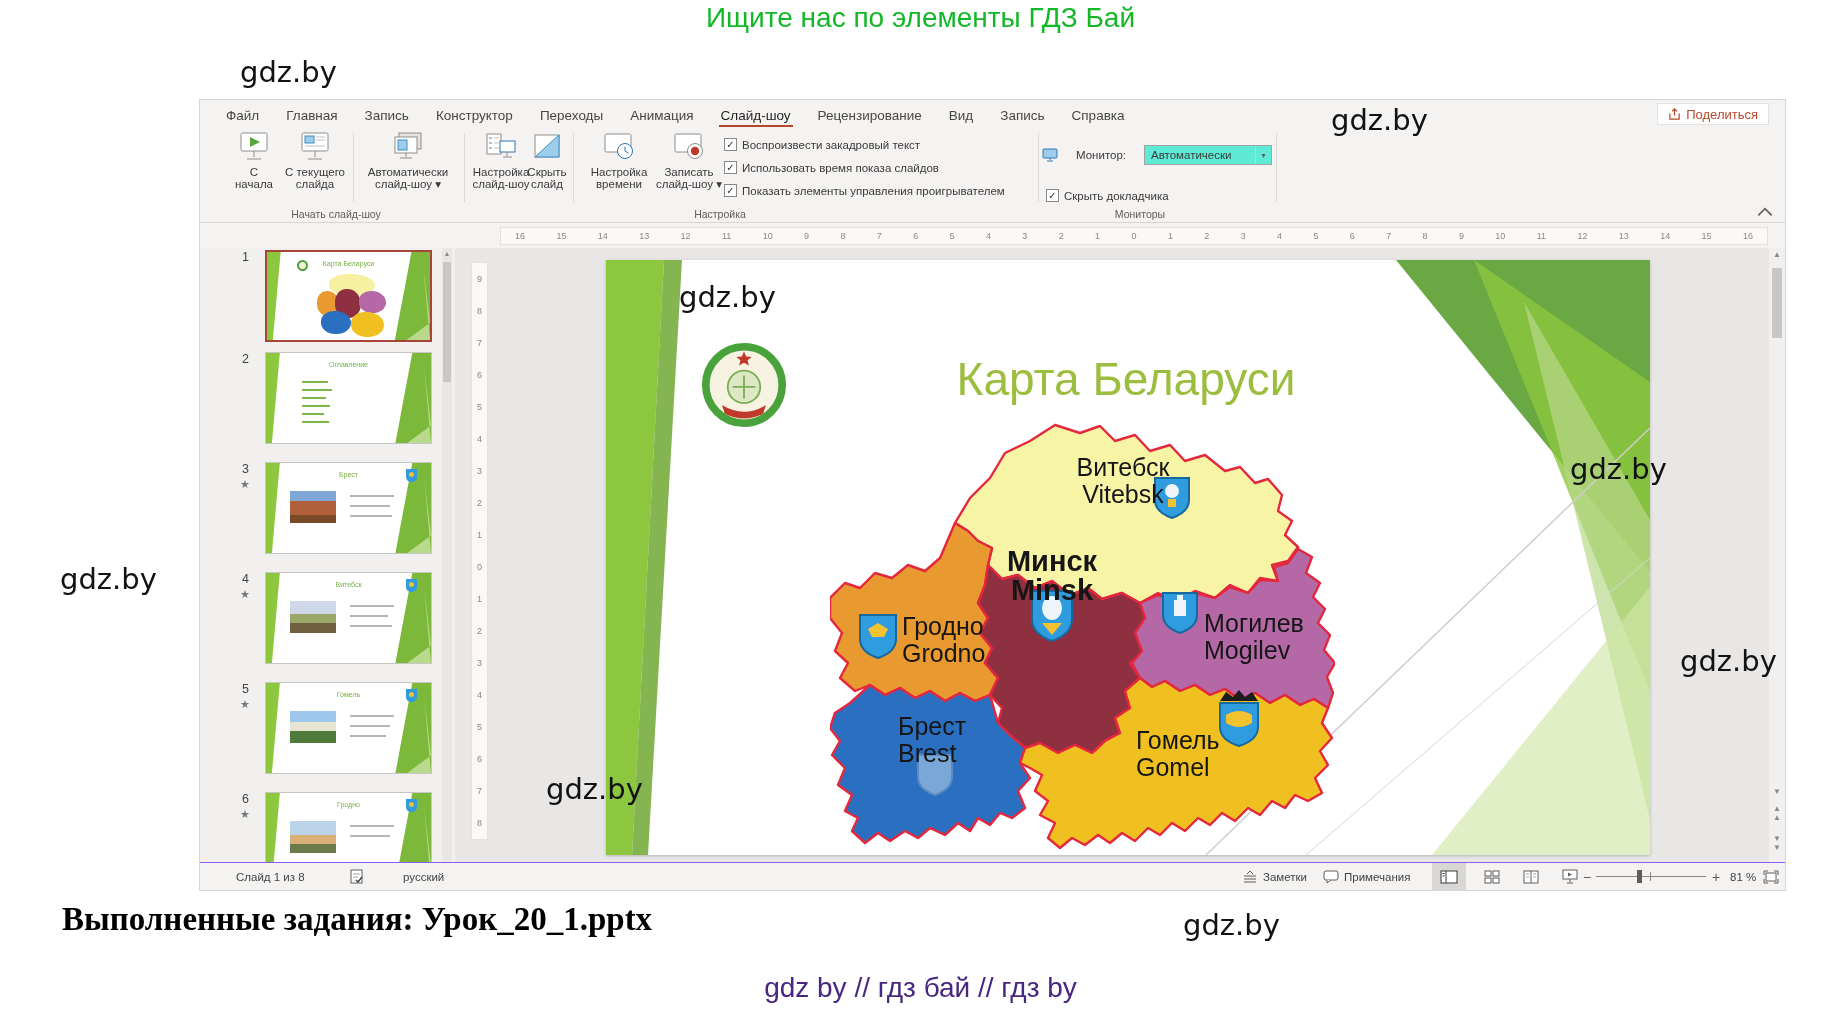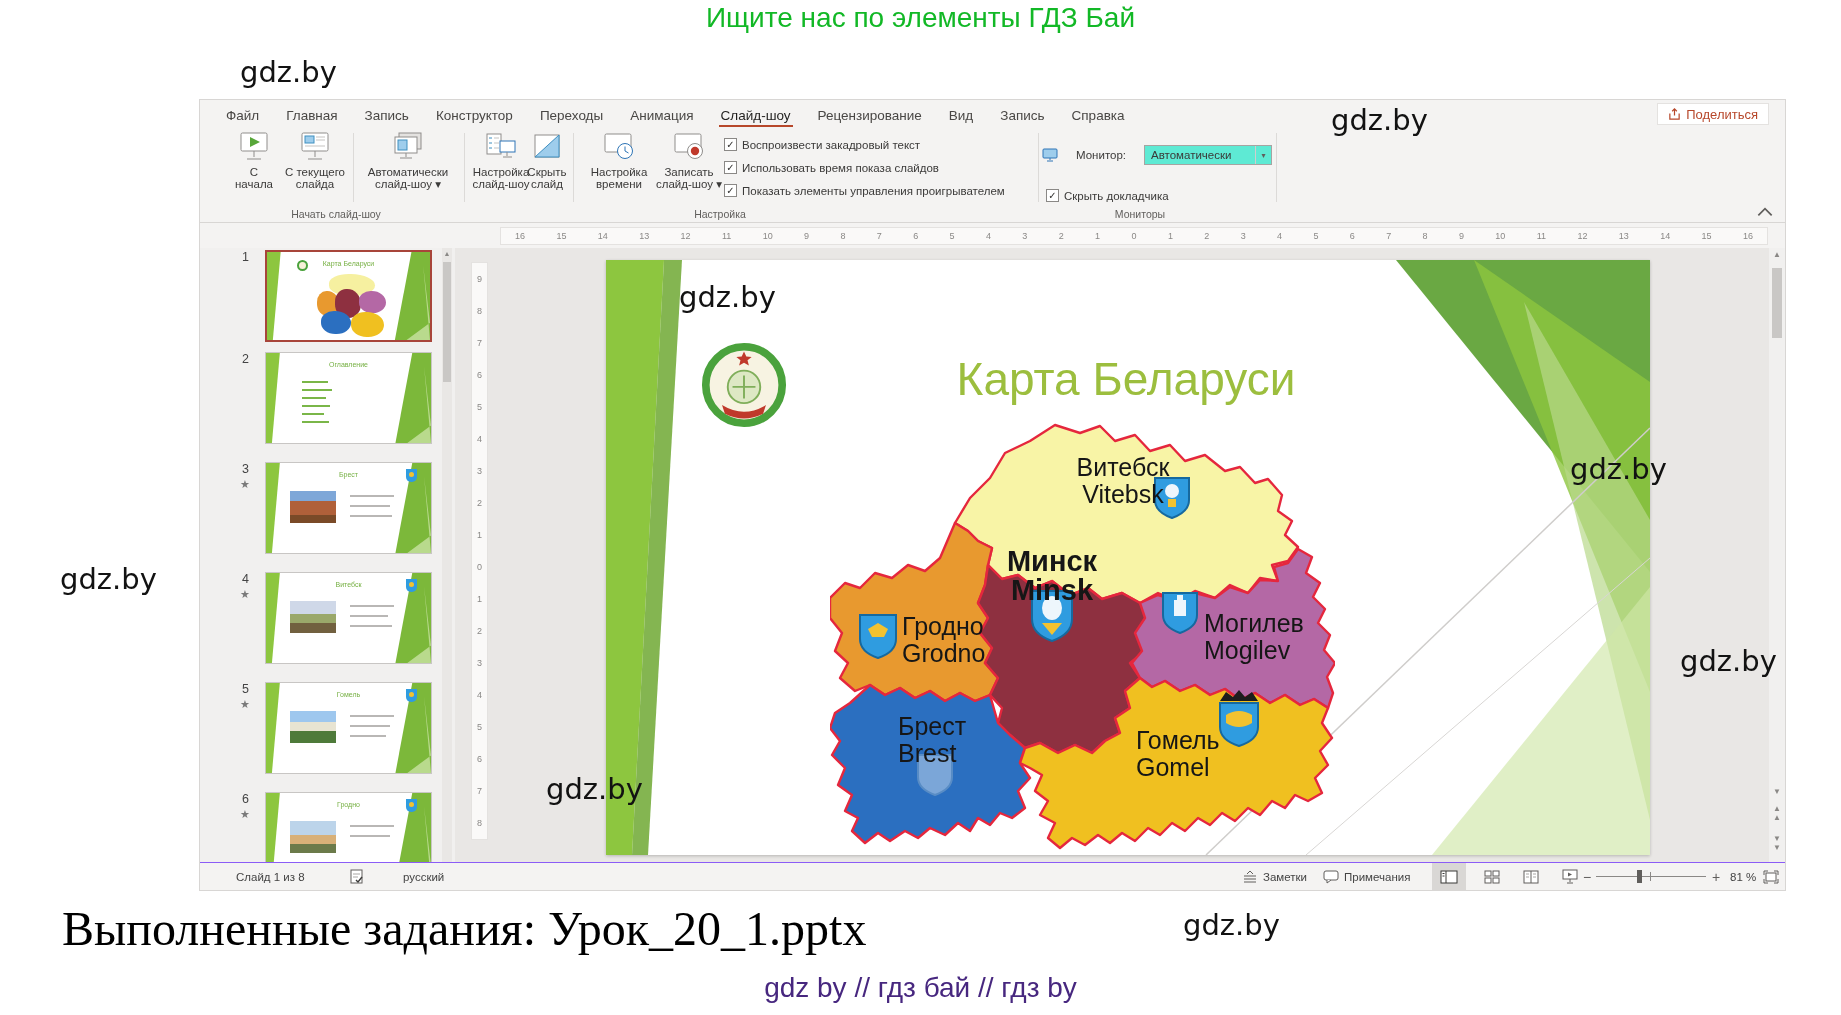--- a/index.html
+++ b/index.html
@@ -2,21 +2,21 @@
 <html><head>
 <meta charset="utf-8">
 <style>
   *{margin:0;padding:0;box-sizing:border-box}
   html,body{background:#fff}
   body{font-family:"Liberation Sans",sans-serif;width:1841px;height:1015px;position:relative;overflow:hidden}
   .abs{position:absolute}
   
   #promoTop{left:0;right:0;top:2px;text-align:center;font-size:28px;color:#12b826}
   .wm{font-family:"DejaVu Sans",sans-serif;font-size:29px;color:#121212;white-space:nowrap;z-index:50}
-  #footerTitle{left:62px;top:901px;font-family:"Liberation Serif",serif;font-weight:normal;font-size:48px;color:#000}
+  #footerTitle{left:62px;top:901px;font-family:"Liberation Serif",serif;font-weight:bold;font-size:33px;color:#000}
   #footerTag{left:0;right:0;top:972px;text-align:center;font-size:28px;color:#47277f}
   
   #win{left:200px;top:100px;width:1585px;height:790px;background:#f4f3f2;box-shadow:0 0 0 1px #d8d6d4}
   
   #tabrow{left:0;top:0;right:0;height:27px;display:flex;align-items:flex-end;gap:27px;padding:0 0 4px 26px;font-size:13.5px;color:#494745}
   .tab{position:relative;cursor:default;white-space:nowrap}
   .tab.active{color:#201f1e}
   .tab.active:after{content:"";position:absolute;left:-2px;right:-2px;bottom:-5px;height:3px;background:#b7472a}
   #shareBtn{right:16px;top:3px;height:22px;background:#fff;border:1px solid #e4e2e0;display:flex;align-items:center;gap:5px;padding:0 10px;font-size:13px;color:#b7472a}
   

